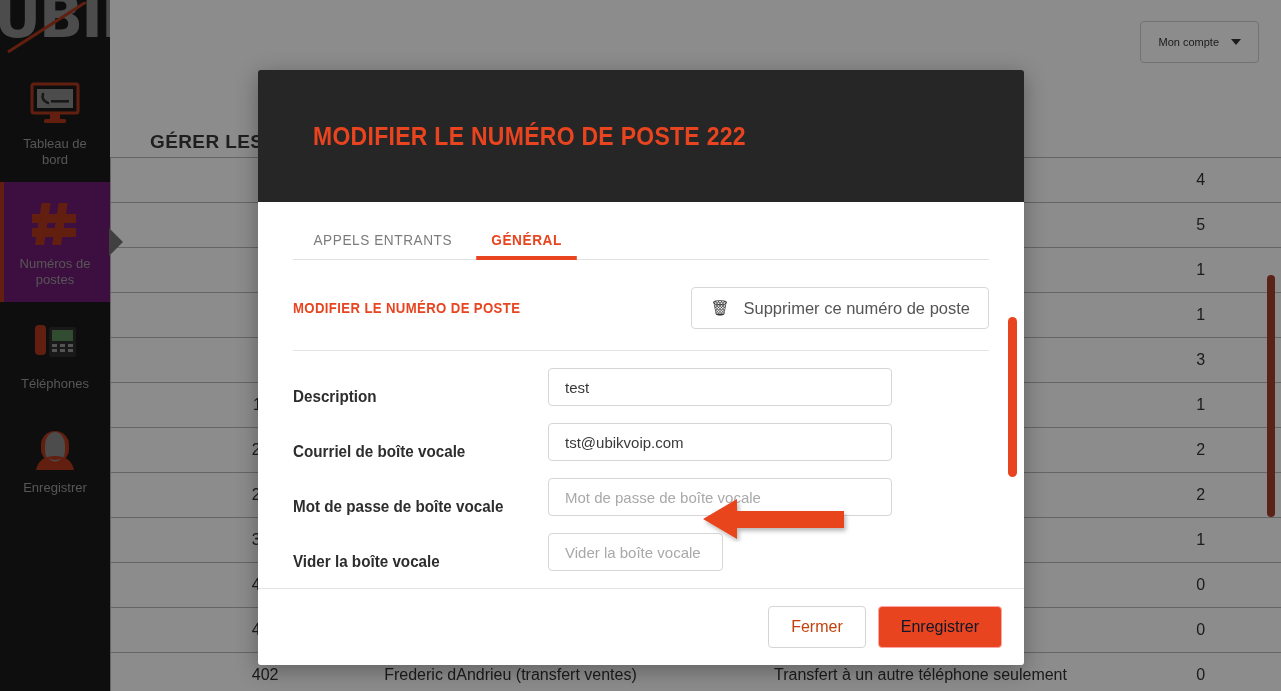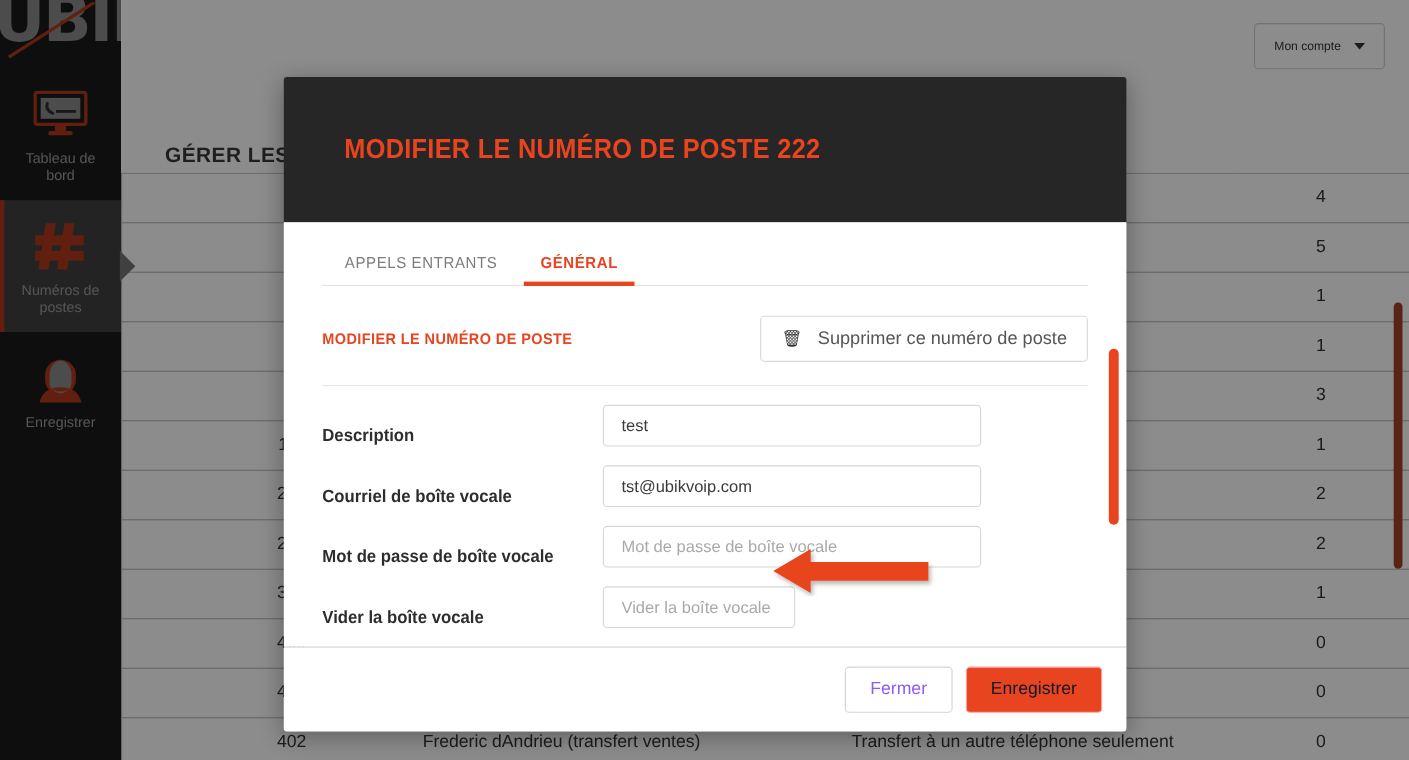--- a/index.html
+++ b/index.html
@@ -62,21 +62,21 @@
   }
 
   .nav-list { list-style: none; margin: 0; padding: 0; }
   .nav-item {
     position: relative;
     padding: 16px 4px 14px;
     text-align: center;
     cursor: pointer;
     background: #1b1b1b;
   }
-  .nav-item.active { background: #404040; }
+  .nav-item.active { background: #701a75; }
   .nav-item.active::before {
     content: "";
     position: absolute;
     left: 0; top: 0; bottom: 0;
     width: 4px;
     background: #b33a1c;
   }
   .nav-item.active::after {
     content: "";
     position: absolute;
@@ -370,21 +370,21 @@
     height: 42px;
     padding: 0 22px;
     border-radius: 4px;
     font-size: 16px;
     cursor: pointer;
     font-family: "Liberation Sans", sans-serif;
   }
   .btn-secondary {
     background: #ffffff;
     border: 1px solid #d4d4d4;
-    color: #8b5cf6;
+    color: #c2410c;
   }
   .btn-primary {
     background: #e8441f;
     border: 1px solid #fca5a5;
     color: #0f172a;
   }
 
   
   #arrow-annotation {
     position: absolute;
@@ -435,20 +435,38 @@
                 <rect x="12" y="2" width="9" height="42" transform="skewX(-9)"></rect>
                 <rect x="29" y="2" width="9" height="42" transform="skewX(-9)"></rect>
                 <rect x="2" y="13" width="44" height="9"></rect>
                 <rect x="2" y="27" width="44" height="9"></rect>
               </g>
             </svg>
           </span>
           <span class="nav-label">Numéros de postes</span>
         </li>
 
+        <li class="nav-item">
+          <span class="nav-icon">
+            <svg width="50" height="44" viewBox="0 0 50 44">
+              <rect x="5" y="3" width="11" height="30" rx="4" fill="#b33a1c"></rect>
+              <rect x="19" y="5" width="27" height="30" rx="2" fill="#2e2e2e"></rect>
+              <rect x="22" y="8" width="21" height="11" fill="#5c8a5c"></rect>
+              <g fill="#9a9a9a">
+                <rect x="22" y="22" width="5" height="3"></rect>
+                  <rect x="30" y="22" width="5" height="3"></rect>
+                  <rect x="38" y="22" width="5" height="3"></rect>
+                <rect x="22" y="27" width="5" height="3"></rect>
+                  <rect x="30" y="27" width="5" height="3"></rect>
+                  <rect x="38" y="27" width="5" height="3"></rect>
+              </g>
+            </svg>
+          </span>
+          <span class="nav-label">Téléphones</span>
+        </li>
 
         <li class="nav-item">
           <span class="nav-icon">
             <svg width="48" height="46" viewBox="0 0 48 46">
               <path d="M10 20 a14 14 0 0 1 28 0 v4 a14 14 0 0 1 -28 0 z" fill="#b33a1c"></path>
               <path d="M14 20 a10 13 0 0 1 20 0 v6 a10 12 0 0 1 -20 0 z" fill="#8a8a8a"></path>
               <path d="M5 45 q3 -14 19 -14 q16 0 19 14 z" fill="#b33a1c"></path>
               <path d="M17 33 q7 7 14 0 q-7 4 -14 0 z" fill="#8a8a8a"></path>
             </svg>
           </span>

